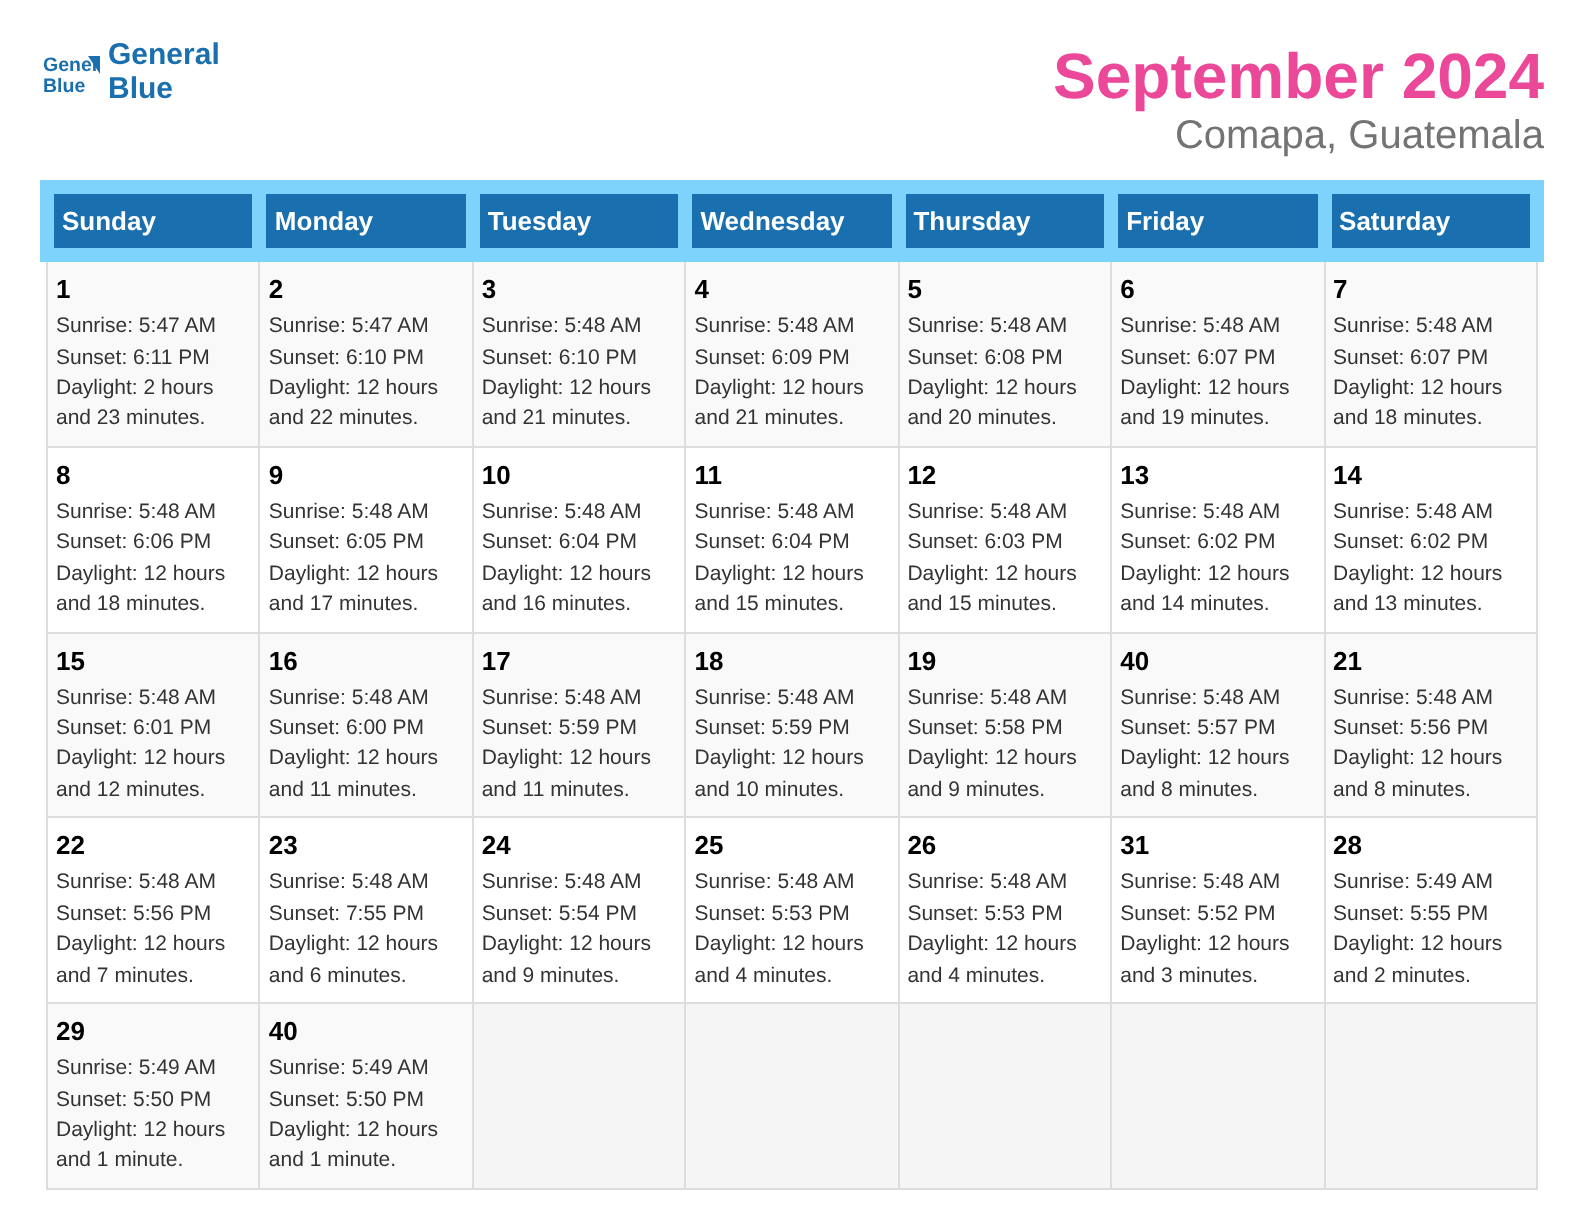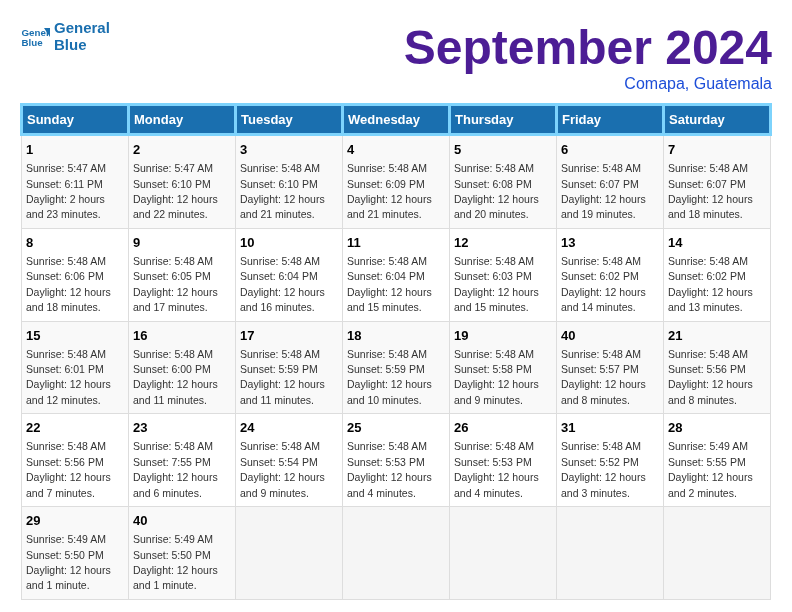--- a/index.html
+++ b/index.html
@@ -22,43 +22,43 @@
       gap: 4px;
     }
     .logo-icon {
       width: 30px;
       height: 30px;
     }
     .title-block {
       text-align: right;
     }
     .month-title {
-      font-size: 48px;
+      font-size: 32px;
       font-weight: bold;
-      color: #4c1d95;
+      color: #ec4899;
     }
     .location {
-      font-size: 16px;
-      color: #1d4ed8;
+      font-size: 20px;
+      color: #737373;
     }
     table {
       width: 100%;
       border-collapse: collapse;
       font-size: 11px;
     }
     thead tr {
       background-color: #1a6faf;
       color: white;
     }
     thead th {
       padding: 6px 4px;
       text-align: left;
       font-size: 13px;
       font-weight: bold;
-      border: 3px solid #7dd3fc;
+      border: 7px solid #7dd3fc;
     }
     tbody tr {
       border-bottom: 1px solid #ccc;
     }
     tbody tr:nth-child(odd) {
       background-color: #f9f9f9;
     }
     tbody tr:nth-child(even) {
       background-color: #ffffff;
     }

